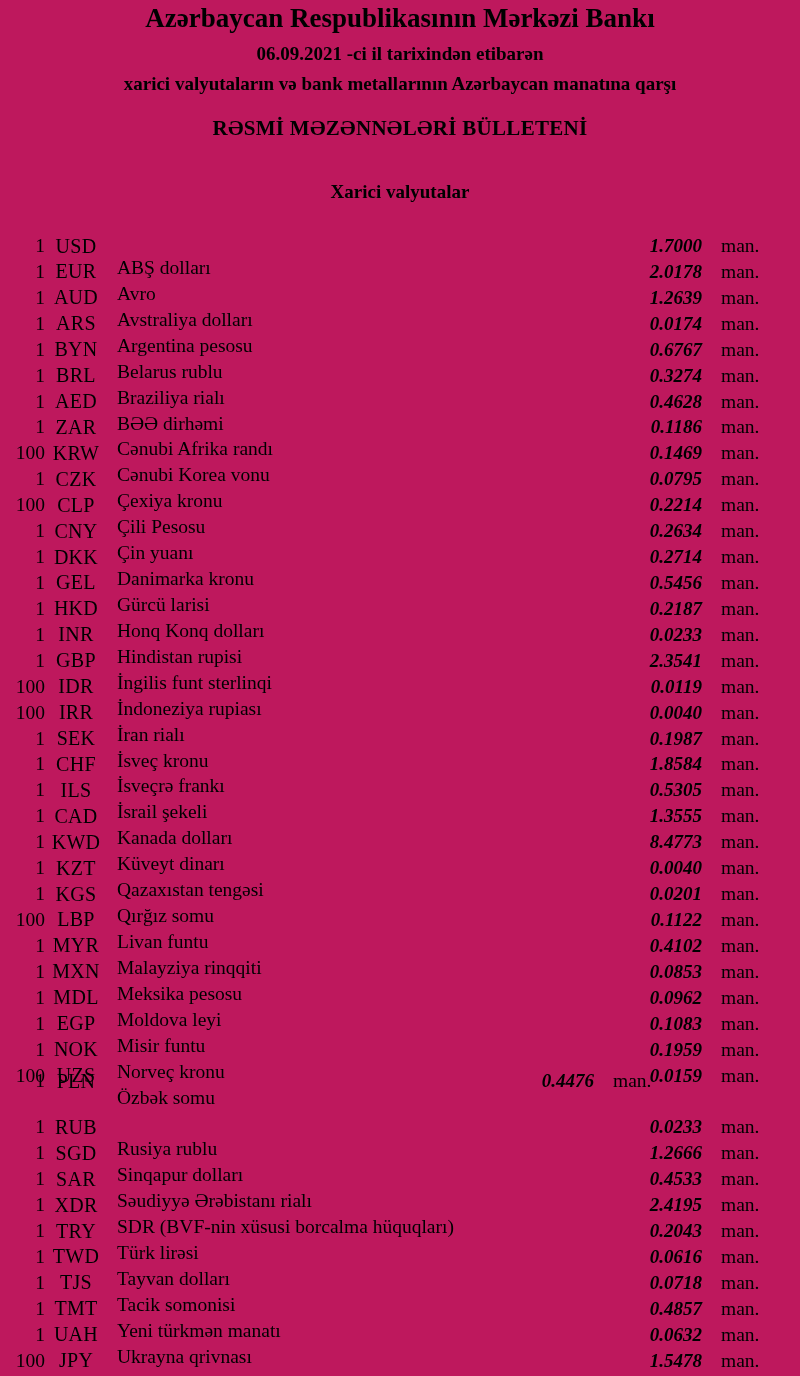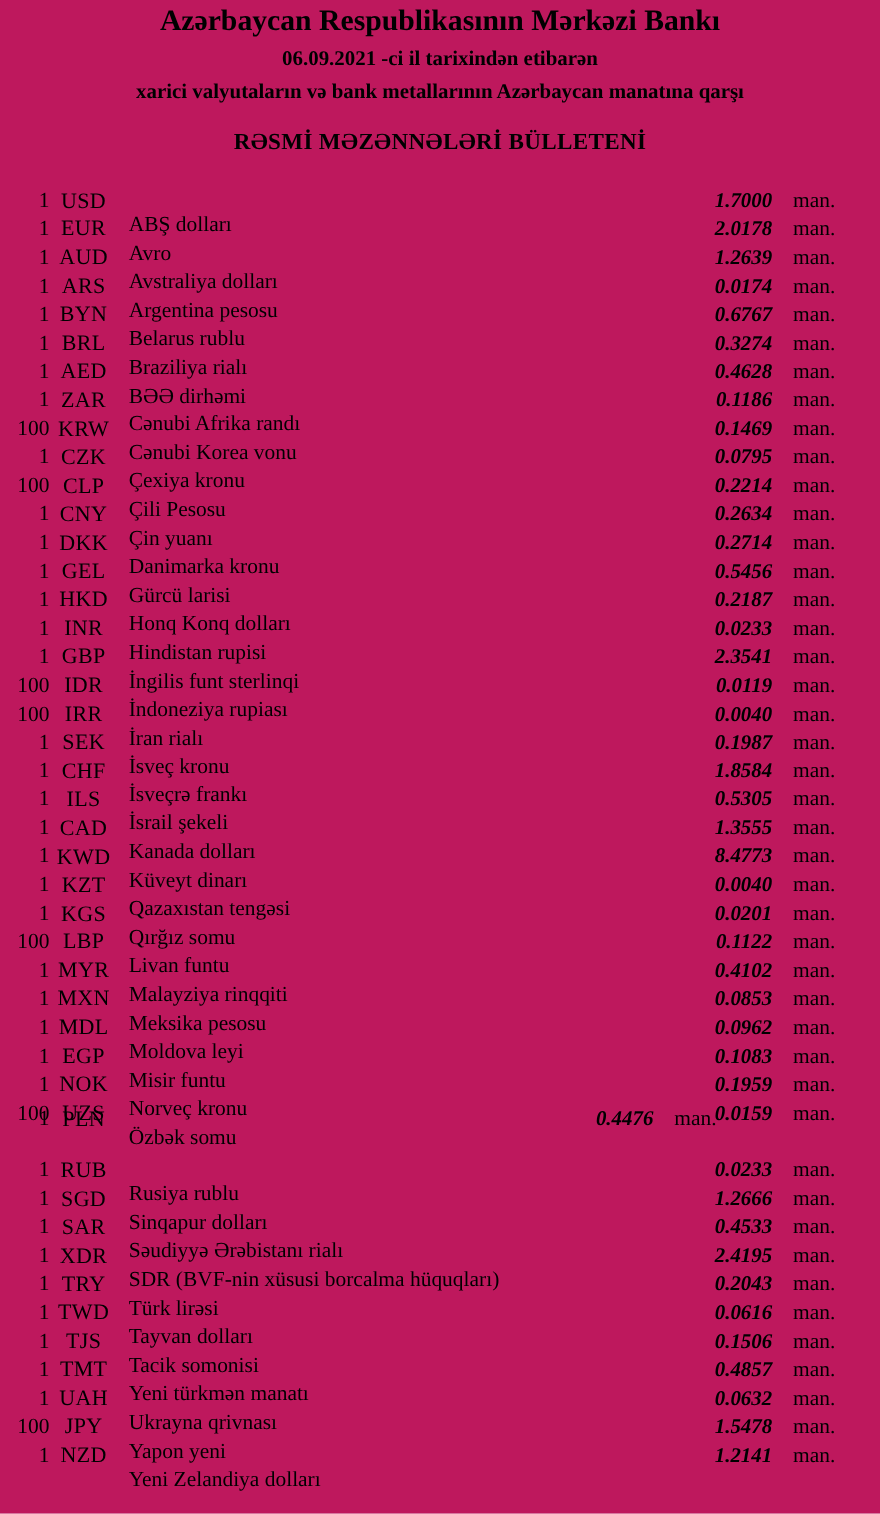--- a/index.html
+++ b/index.html
@@ -71,20 +71,21 @@
 </style>
 </head>
 <body>
 
 <div class="page">
   <div class="title">Azərbaycan Respublikasının Mərkəzi Bankı</div>
   <div class="date-line">06.09.2021 -ci il tarixindən etibarən</div>
   <div class="subtitle">xarici valyutaların və bank metallarının Azərbaycan manatına qarşı</div>
   <div class="bulletin-title">RƏSMİ MƏZƏNNƏLƏRİ BÜLLETENİ</div>
 
+  <div class="section-title">Xarici valyutalar</div>
 
   <div class="table" id="rates-table">
       <div class="row">
         <span class="qty">1</span>
         <span class="code">USD</span>
         <span class="name">ABŞ dolları</span>
         <span class="rate">1.7000</span>
         <span class="unit">man.</span>
       </div>
       <div class="row">
@@ -356,21 +357,21 @@
         <span class="qty">1</span>
         <span class="code">TWD</span>
         <span class="name">Tayvan dolları</span>
         <span class="rate">0.0616</span>
         <span class="unit">man.</span>
       </div>
       <div class="row">
         <span class="qty">1</span>
         <span class="code">TJS</span>
         <span class="name">Tacik somonisi</span>
-        <span class="rate">0.1506</span>
+        <span class="rate">0.0718</span>
         <span class="unit">man.</span>
       </div>
       <div class="row">
         <span class="qty">1</span>
         <span class="code">TMT</span>
         <span class="name">Yeni türkmən manatı</span>
         <span class="rate">0.4857</span>
         <span class="unit">man.</span>
       </div>
       <div class="row">

